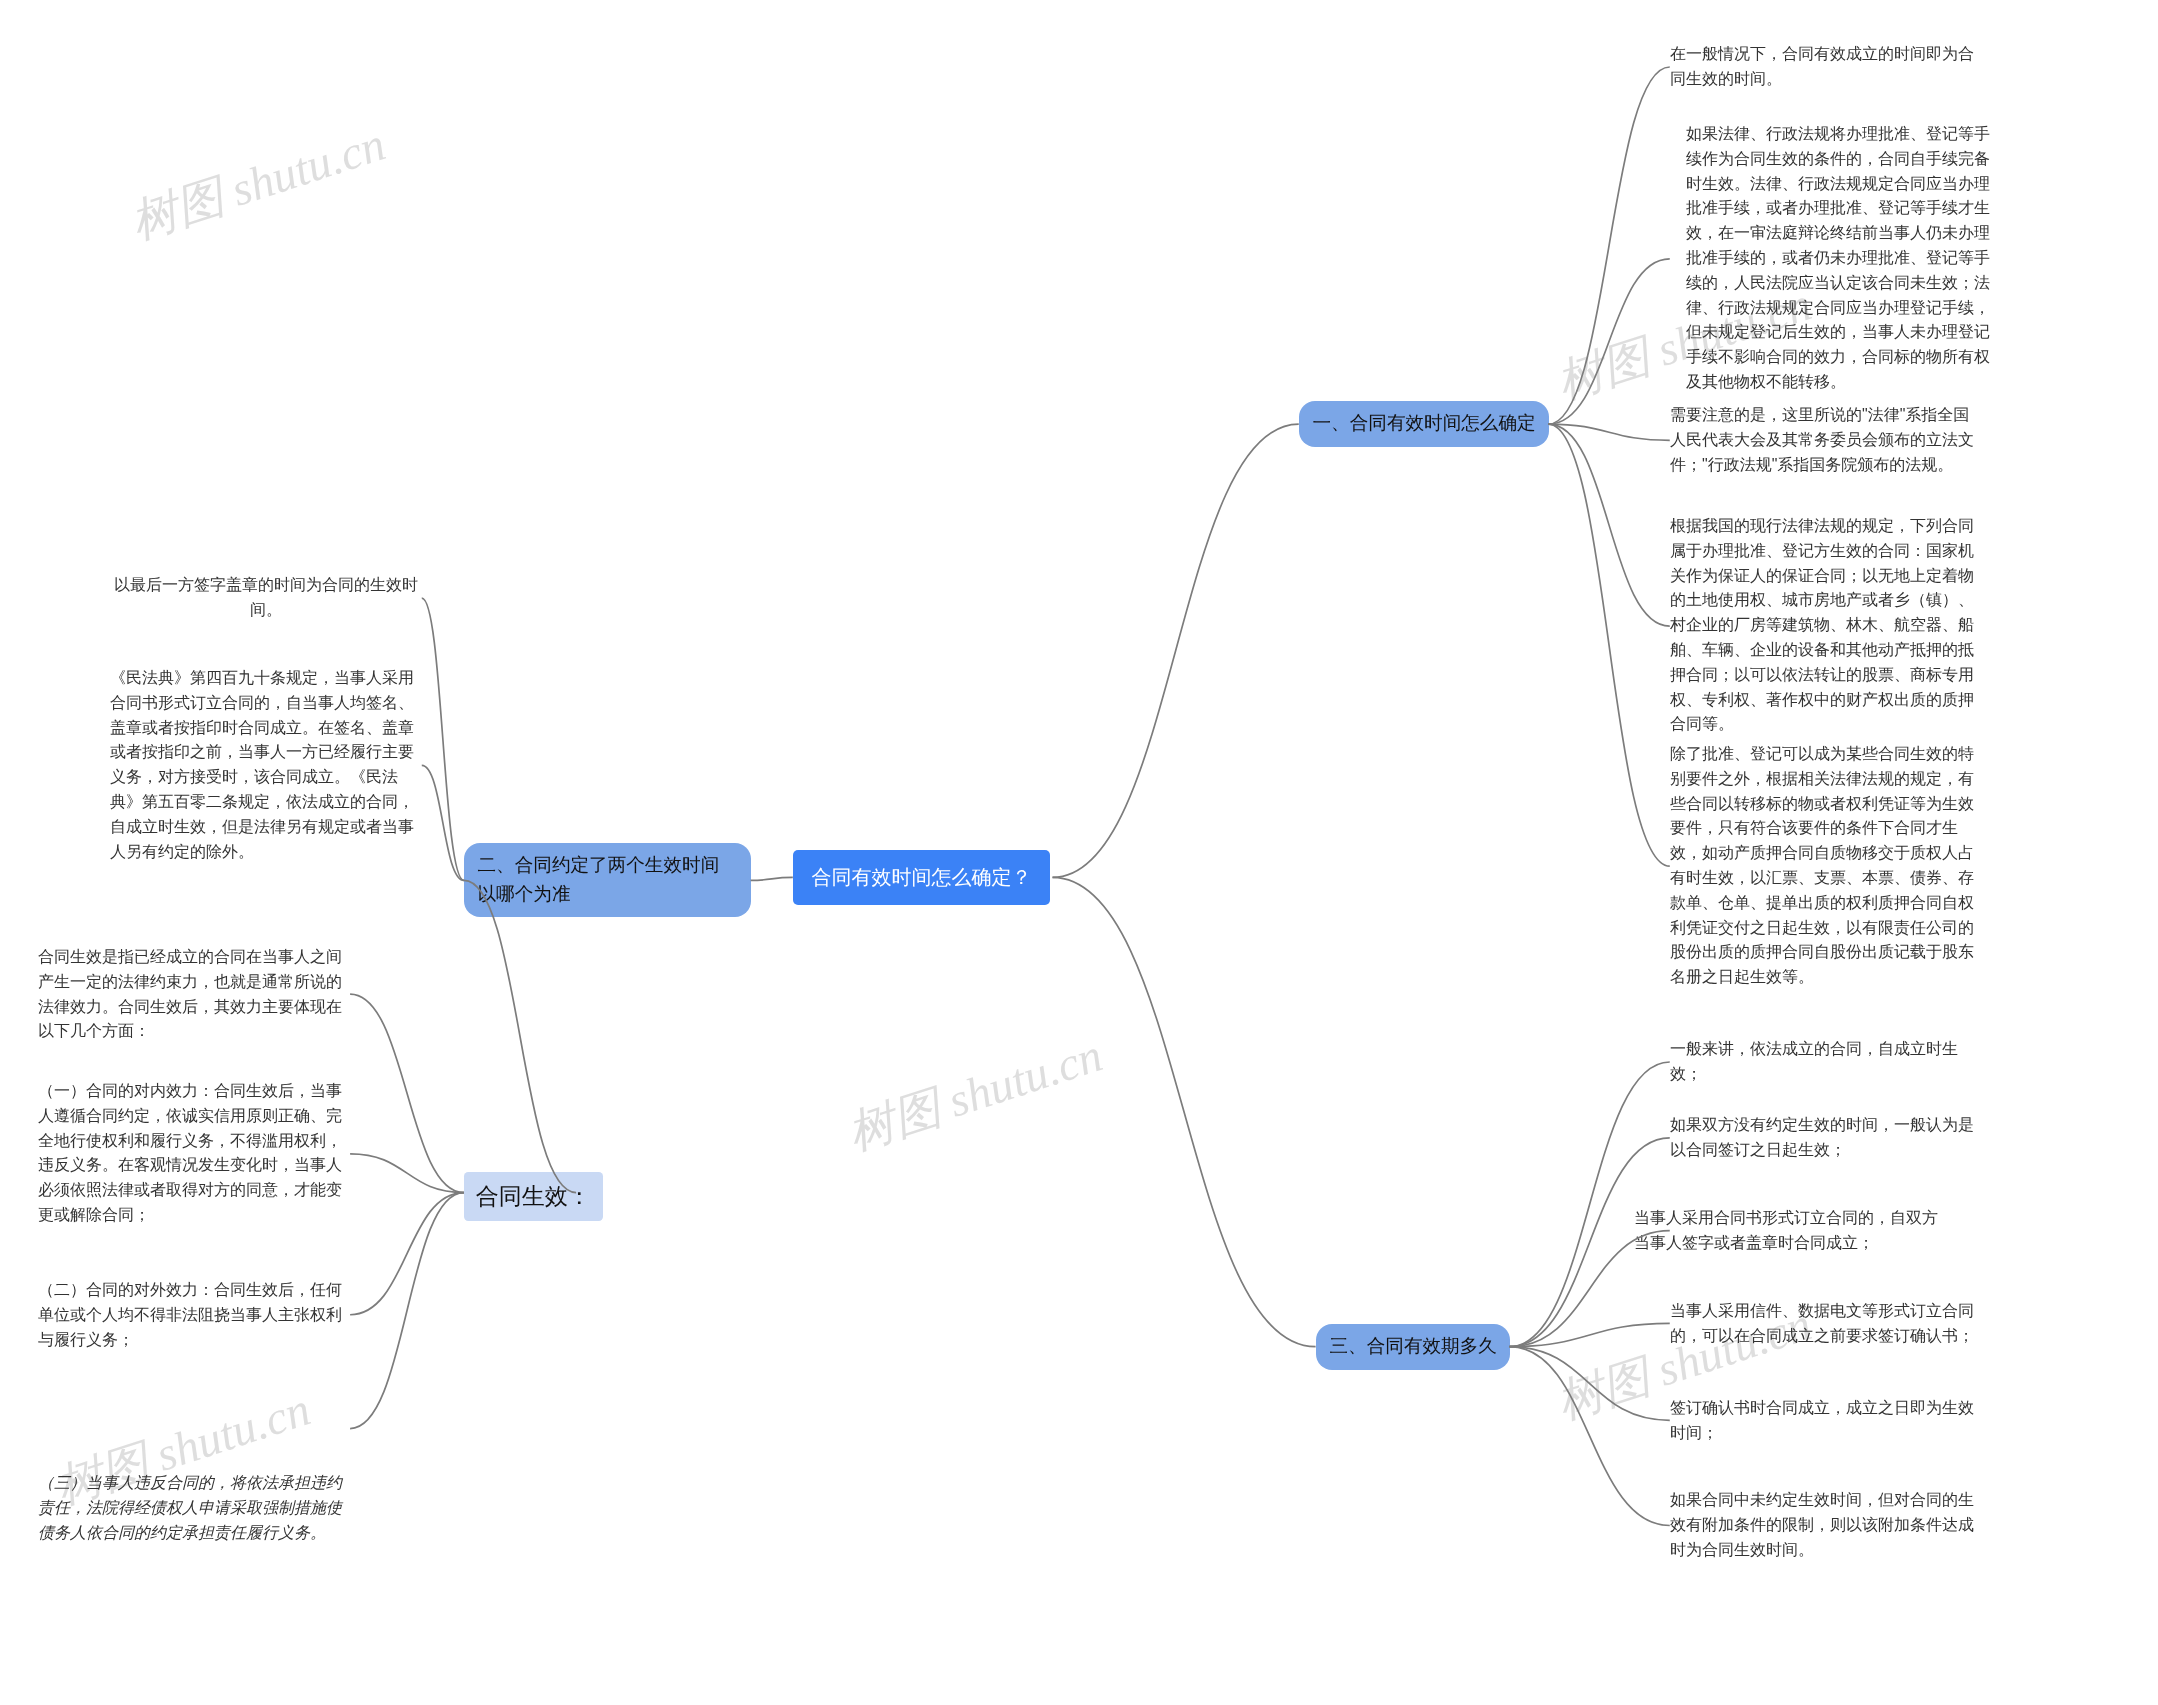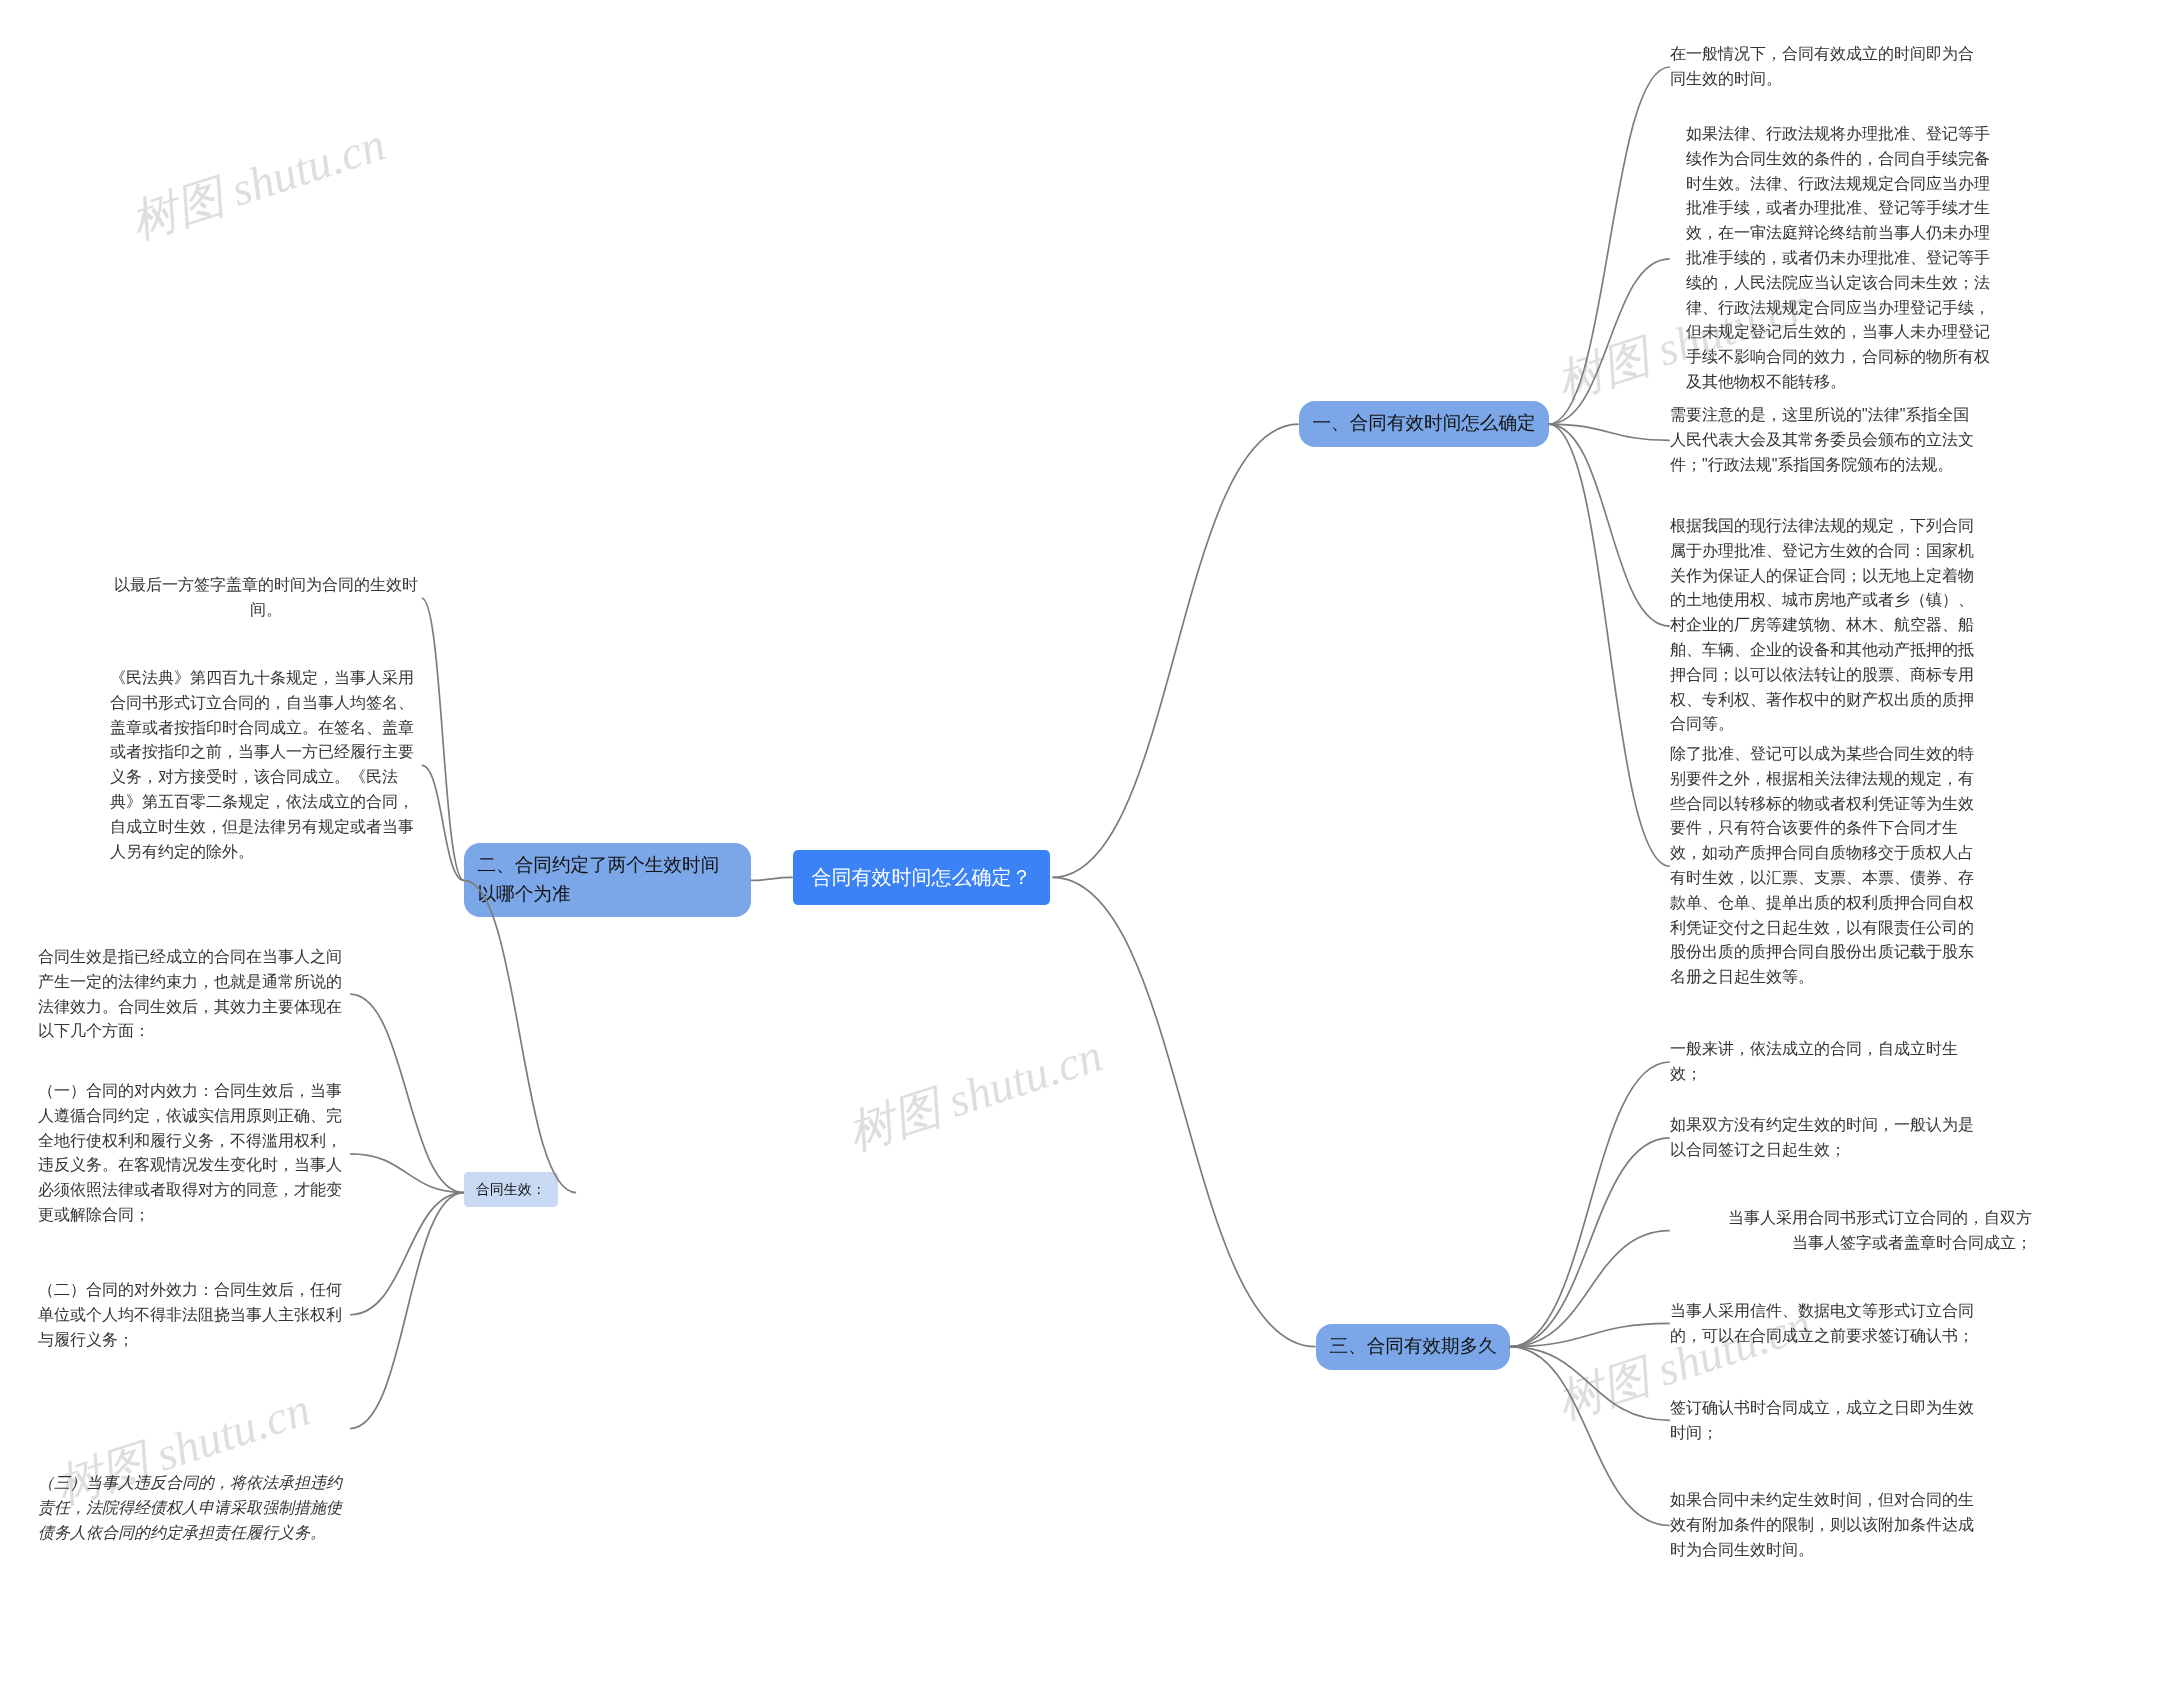--- a/index.html
+++ b/index.html
@@ -39,21 +39,21 @@
     color: #111;
     padding: 8.4px 13.5px;
     border-radius: 16px;
     font-size: 18.6px;
   }
   .sub {
     background: #c9d9f4;
     color: #111;
     padding: 6.7px 11.8px;
     border-radius: 4.2px;
-    font-size: 14px;
+    font-size: 23px;
   }
   .leaf {
     font-size: 16px;
     color: #333;
     width: 312px;
   }
   .watermark {
     position: absolute;
     color: #aaaaaa;
     opacity: 0.38;
@@ -81,21 +81,21 @@
 <div id="r-b1-l0" class="node leaf" style="left:1670px; top:42px;">在一般情况下，合同有效成立的时间即为合同生效的时间。</div>
 <div id="r-b1-l1" class="node leaf" style="left:1670px; top:122px;margin-left:16px;">如果法律、行政法规将办理批准、登记等手续作为合同生效的条件的，合同自手续完备时生效。法律、行政法规规定合同应当办理批准手续，或者办理批准、登记等手续才生效，在一审法庭辩论终结前当事人仍未办理批准手续的，或者仍未办理批准、登记等手续的，人民法院应当认定该合同未生效；法律、行政法规规定合同应当办理登记手续，但未规定登记后生效的，当事人未办理登记手续不影响合同的效力，合同标的物所有权及其他物权不能转移。</div>
 <div id="r-b1-l2" class="node leaf" style="left:1670px; top:403px;">需要注意的是，这里所说的"法律"系指全国人民代表大会及其常务委员会颁布的立法文件；"行政法规"系指国务院颁布的法规。</div>
 <div id="r-b1-l3" class="node leaf" style="left:1670px; top:514px;">根据我国的现行法律法规的规定，下列合同属于办理批准、登记方生效的合同：国家机关作为保证人的保证合同；以无地上定着物的土地使用权、城市房地产或者乡（镇）、村企业的厂房等建筑物、林木、航空器、船舶、车辆、企业的设备和其他动产抵押的抵押合同；以可以依法转让的股票、商标专用权、专利权、著作权中的财产权出质的质押合同等。</div>
 <div id="r-b1-l4" class="node leaf" style="left:1670px; top:742px;">除了批准、登记可以成为某些合同生效的特别要件之外，根据相关法律法规的规定，有些合同以转移标的物或者权利凭证等为生效要件，只有符合该要件的条件下合同才生效，如动产质押合同自质物移交于质权人占有时生效，以汇票、支票、本票、债券、存款单、仓单、提单出质的权利质押合同自权利凭证交付之日起生效，以有限责任公司的股份出质的质押合同自股份出质记载于股东名册之日起生效等。</div>
 
 <div id="r-b3" class="node branch" style="left:1316px; top:1324px;">三、合同有效期多久</div>
 
 <div id="r-b3-l0" class="node leaf" style="left:1670px; top:1037px;">一般来讲，依法成立的合同，自成立时生效；</div>
 <div id="r-b3-l1" class="node leaf" style="left:1670px; top:1113px;">如果双方没有约定生效的时间，一般认为是以合同签订之日起生效；</div>
-<div id="r-b3-l2" class="node leaf" style="left:1720px; top:1206px;text-align:right;">当事人采用合同书形式订立合同的，自双方当事人签字或者盖章时合同成立；</div>
+<div id="r-b3-l2" class="node leaf" style="left:1634px; top:1206px;">当事人采用合同书形式订立合同的，自双方当事人签字或者盖章时合同成立；</div>
 <div id="r-b3-l3" class="node leaf" style="left:1670px; top:1299px;">当事人采用信件、数据电文等形式订立合同的，可以在合同成立之前要求签订确认书；</div>
 <div id="r-b3-l4" class="node leaf" style="left:1670px; top:1396px;">签订确认书时合同成立，成立之日即为生效时间；</div>
 <div id="r-b3-l5" class="node leaf" style="left:1670px; top:1488px;">如果合同中未约定生效时间，但对合同的生效有附加条件的限制，则以该附加条件达成时为合同生效时间。</div>
 
 <div id="l-b2" class="node branch" style="left:464px; top:843px; width:287px;">二、合同约定了两个生效时间以哪个为准</div>
 
 <div id="l-b2-l0" class="node leaf" style="left:110px; top:573px; width:312px; text-align:center;">以最后一方签字盖章的时间为合同的生效时间。</div>
 <div id="l-b2-l1" class="node leaf" style="left:110px; top:666px; width:312px; text-align:left;">《民法典》第四百九十条规定，当事人采用合同书形式订立合同的，自当事人均签名、盖章或者按指印时合同成立。在签名、盖章或者按指印之前，当事人一方已经履行主要义务，对方接受时，该合同成立。《民法典》第五百零二条规定，依法成立的合同，自成立时生效，但是法律另有规定或者当事人另有约定的除外。</div>
 
 <div id="l-sub" class="node sub" style="left:464px; top:1172px;">合同生效：</div>

